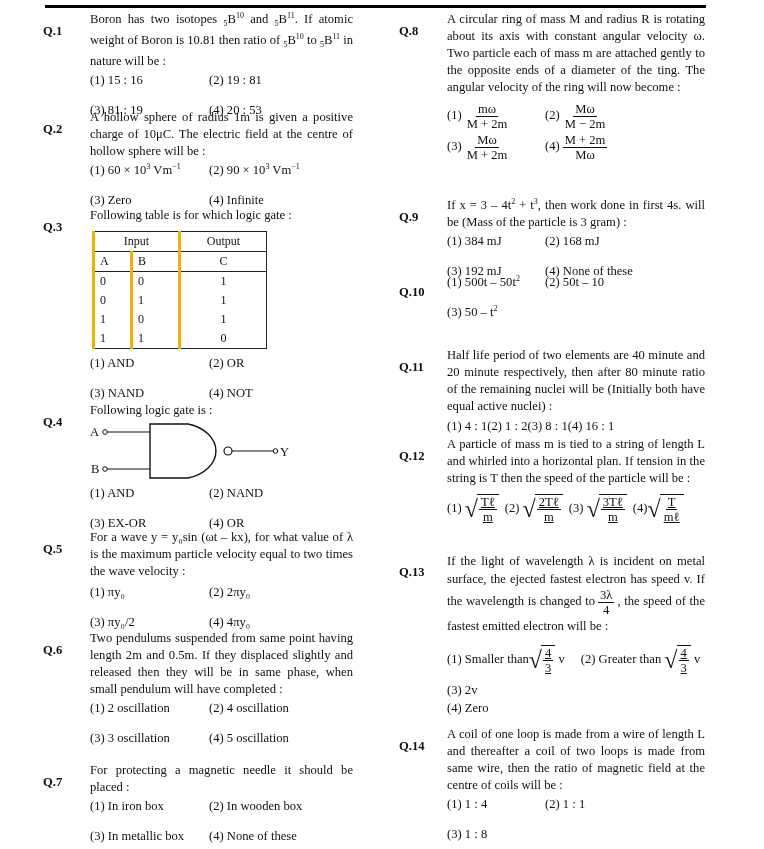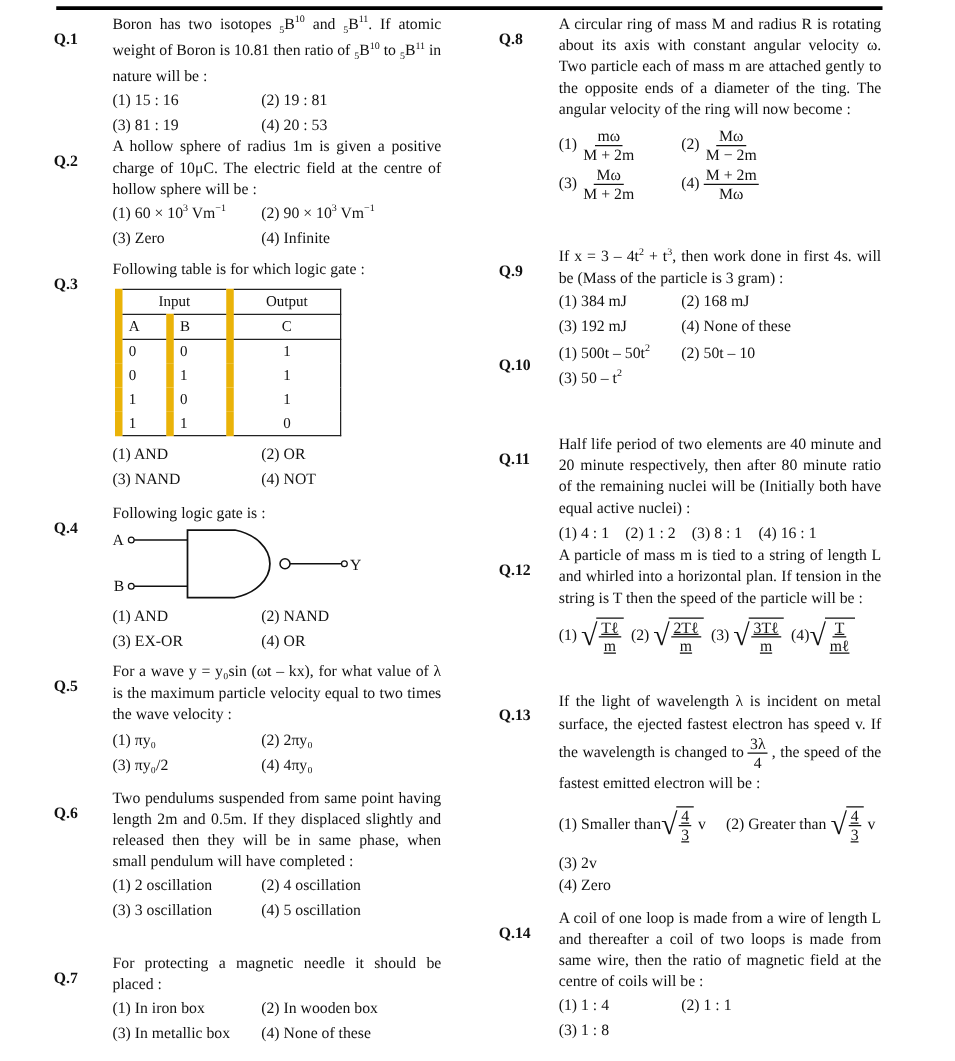--- a/index.html
+++ b/index.html
@@ -9,31 +9,31 @@
     color: #111; font-size: 12.6px; line-height: 17px;
   }
   .topline { position: absolute; left: 45px; top: 5px; width: 661px; height: 3px; background: #000; }
   .q { position: absolute; }
   .qnum { position: absolute; left: 0; top: 12px; font-weight: bold; }
   .qbody { position: absolute; top: 0; text-align: justify; }
   .col-left .qnum { left: 43px; }
   .col-left .qbody { left: 90px; width: 263px; }
   .col-right .qnum { left: 399px; }
   .col-right .qbody { left: 447px; width: 258px; }
-  .opts { display: grid; grid-template-columns: 119px auto; row-gap: 3px; margin-top: 2px; }
+  .opts { display: grid; grid-template-columns: 119px auto; row-gap: 13px; margin-top: 2px; }
   .opts.right { grid-template-columns: 98px auto; }
   .opts span { white-space: nowrap; }
-  .opt-inline { display: flex; gap: 13px; white-space: nowrap; margin-top: 3px; }
+  .opt-inline { display: flex; white-space: nowrap; margin-top: 3px; }
   sub, sup { font-size: 8px; line-height: 0; }
   .lsub { font-size: 8px; vertical-align: -3px; }
   .frac { display: inline-flex; flex-direction: column; align-items: center; vertical-align: middle; margin: 0 3px; line-height: 14px; }
   .frac .num { border-bottom: 1px solid #111; padding: 0 2px; }
   .frac .den { padding: 0 2px; }
   table.tt { border-collapse: collapse; margin: 7px 0 6px 2px; font-size: 12px; }
-  table.tt td { border-left: 6px solid #eab308; border-right: 1px solid #222; padding: 0 5px; height: 19px; text-align: left; }
+  table.tt td { border-left: 3px solid #eab308; border-right: 1px solid #222; padding: 0 5px; height: 19px; text-align: left; }
   table.tt tr.h td { border-top: 1px solid #222; border-bottom: 1px solid #222; text-align: center; }
   table.tt tr.h2 td { border-bottom: 1px solid #222; }
   table.tt tr.last td { border-bottom: 1px solid #222; }
   .sqrt { display: inline-flex; align-items: center; vertical-align: middle; }
   .sqrt .rad { font-size: 24px; line-height: 24px; margin-right: -1px; }
   .sqrt .inner { border-top: 1px solid #111; display: inline-flex; text-decoration: underline; }
   .gate { display: block; margin: 4px 0 0 0; }
 </style>
 </head>
 <body>

